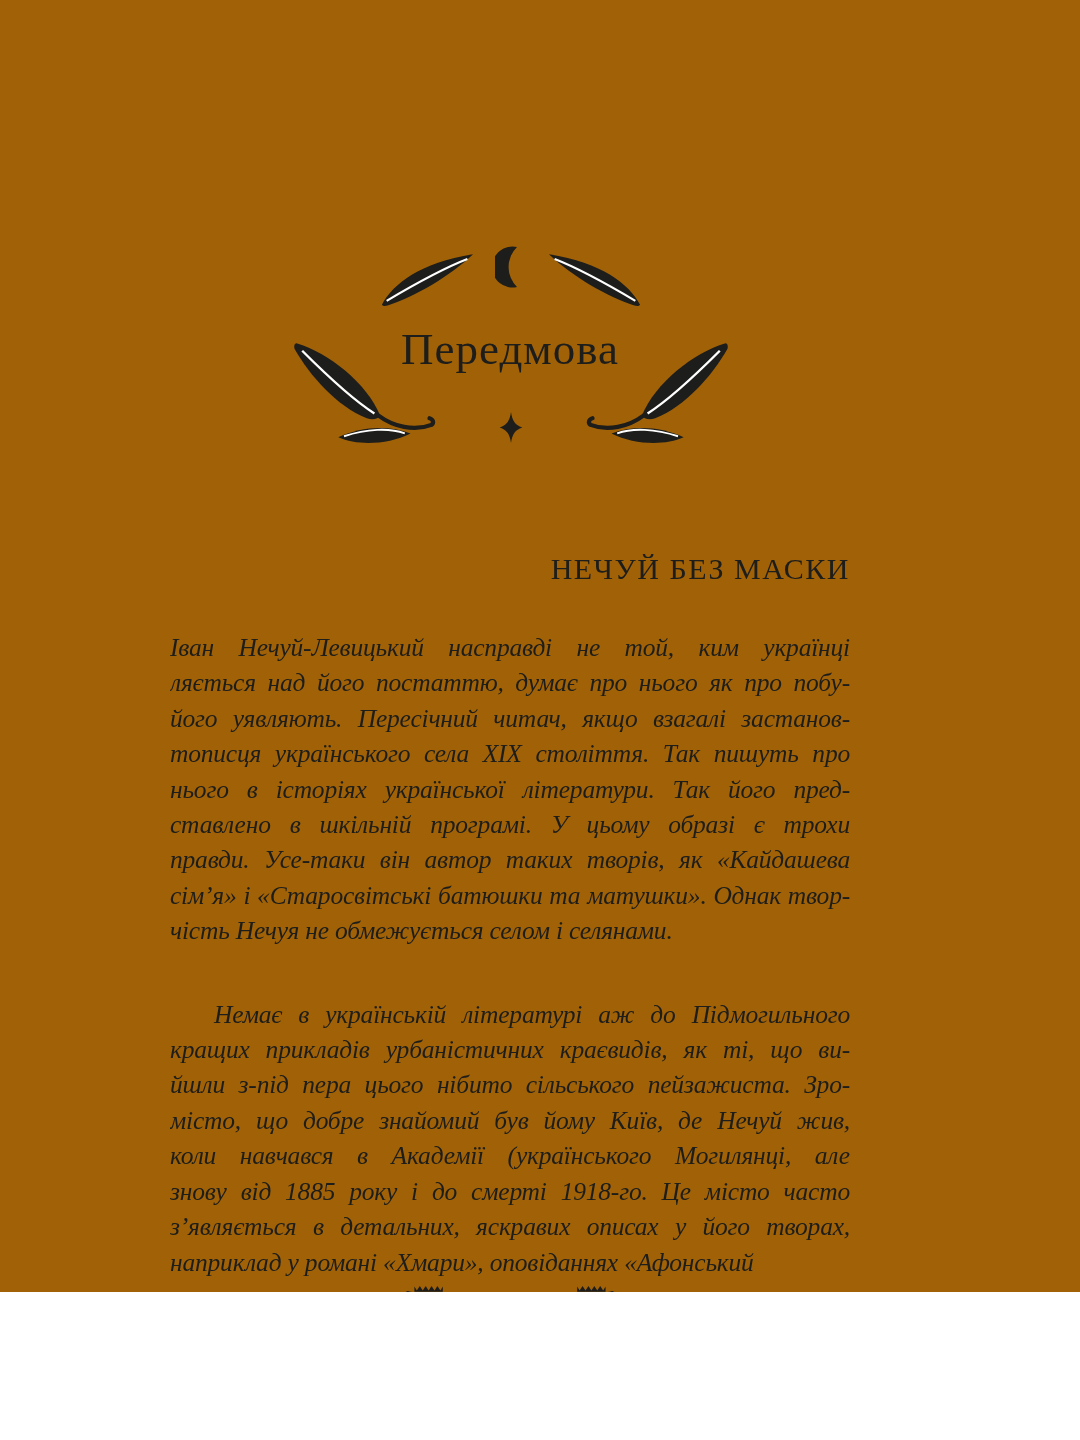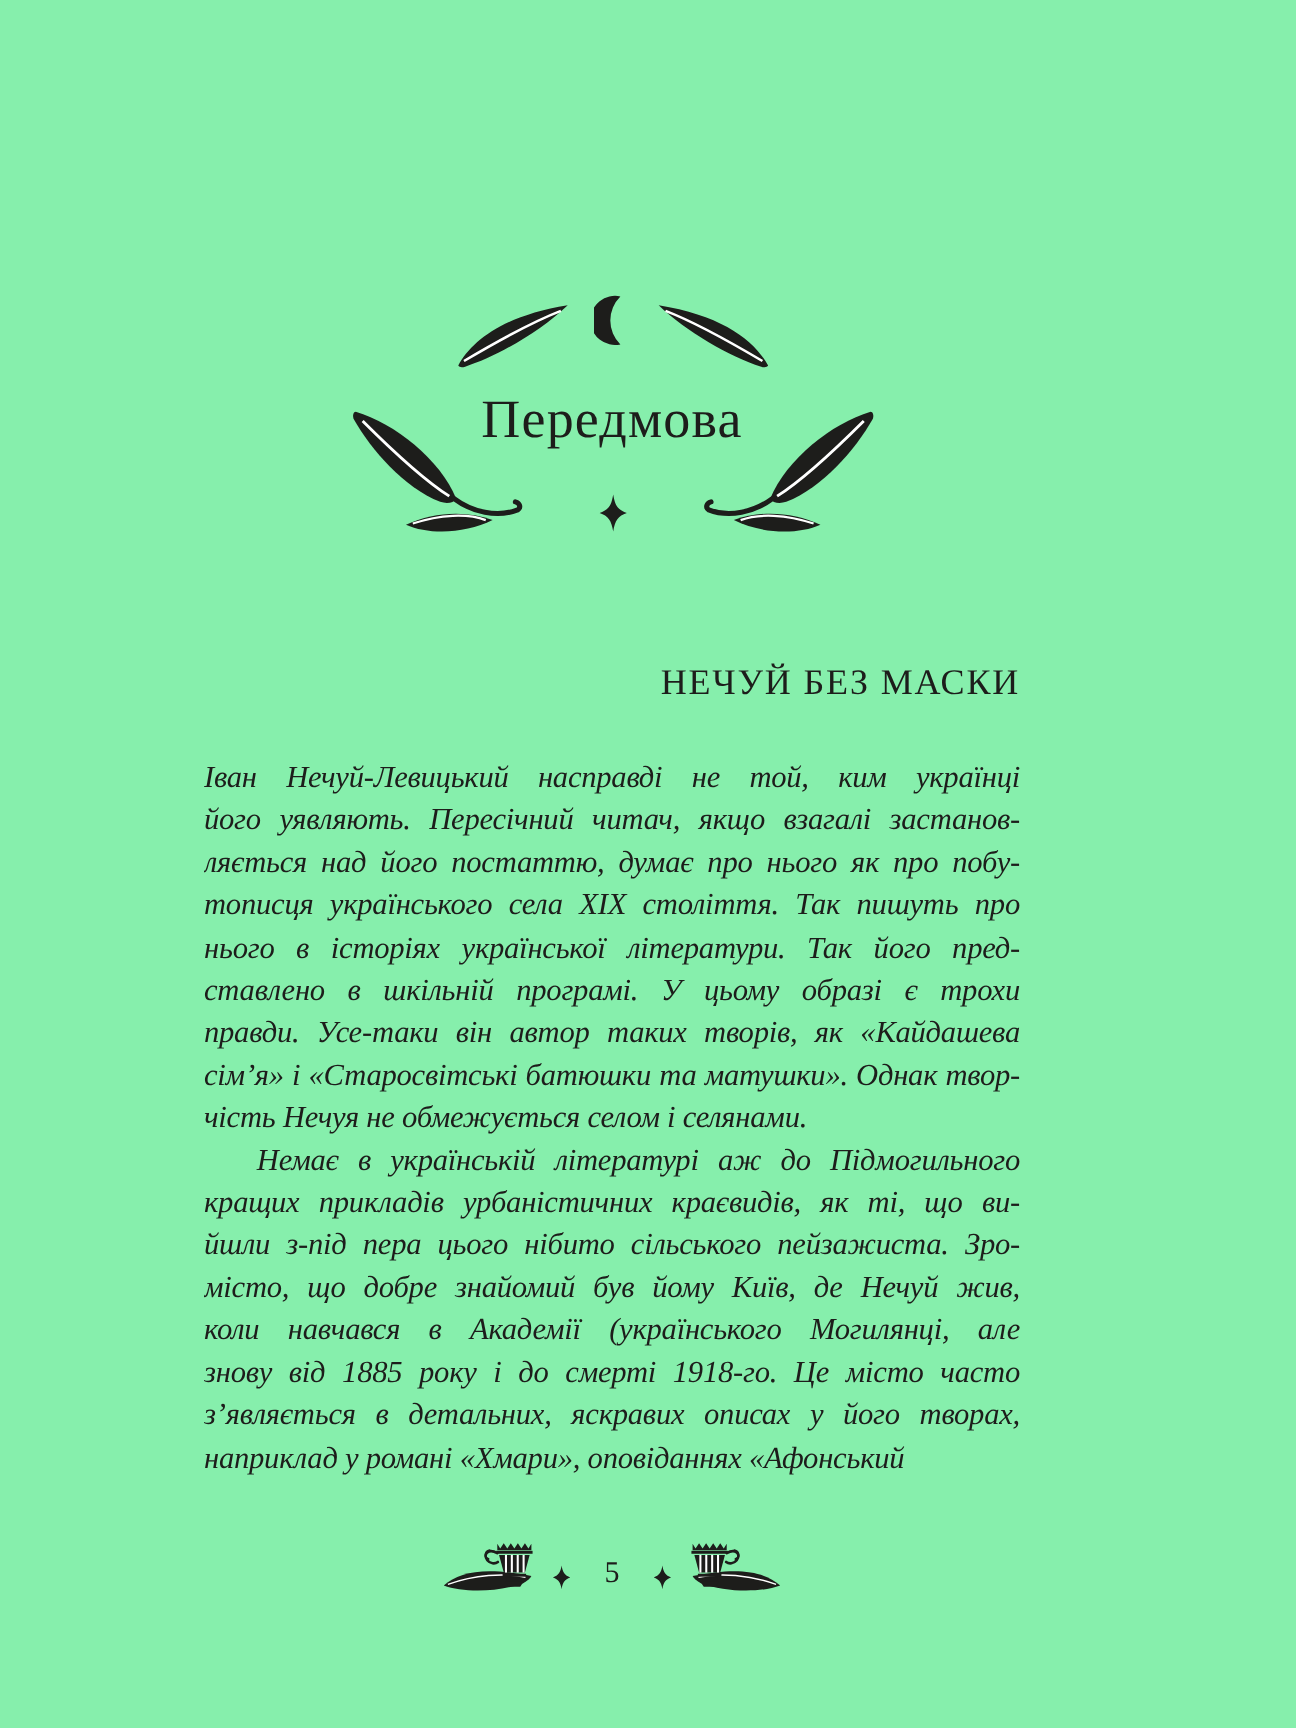--- a/index.html
+++ b/index.html
@@ -1,20 +1,20 @@
 <!DOCTYPE html>
 <html lang="uk" style="--ink: #1d1d1b;"><head>
 <meta charset="utf-8">
 <style>
   html,body { margin:0; padding:0; background:#ffffff; }
   :root { --ink:#1d1d1b; }
   .page {
     position:relative;
-    width:1080px; height:1440px;
-    background:#86efac;
+    width:1080px; height:1292px;
+    background:#a16207;
     color:var(--ink);
     font-family:"Liberation Serif","DejaVu Serif",serif;
     overflow:hidden;
   }
   .col { position:absolute; left:170px; width:680px; }
 
   
   .orn { position:absolute; color:var(--ink); }
   .orn svg { display:block; width:100%; height:100%; }
   .moon        { left:495px; top:245px; width:30px; height:44px; }
@@ -36,21 +36,21 @@
   }
 
   
   .body-text { top:630px; font-size:25.5px; letter-spacing:-0.2px; }
   .body-text .line {
     line-height:35.4px;
     white-space:nowrap; overflow:hidden;
     text-align:justify; text-align-last:justify; text-justify:inter-word;font-style:italic;
   }
   .body-text .line.last { text-align-last:left; }
-  .body-text .line.indent { padding-left:44px; }
+  .body-text .line.indent { padding-left:44px;margin-top:48px; }
 
   
   .footer {
     top:1282px; height:56px;
     display:flex; justify-content:center; align-items:flex-start;
   }
   .cup-orn { width:84px; height:49px; margin-top:3px; color:var(--ink); }
   .cup-orn svg { display:block; width:100%; height:100%; }
   .sparkle-sm { width:16px; height:21px; margin:22px 8px 0 8px; color:var(--ink); }
   .sparkle-sm svg { display:block; width:100%; height:100%; }
@@ -113,22 +113,22 @@
     <svg viewBox="0 0 24 32" xmlns="http://www.w3.org/2000/svg">
       <path d="M12,1 C13.4,10 16,13.6 23,16 C16,18.4 13.4,22 12,31 C10.6,22 8,18.4 1,16 C8,13.6 10.6,10 12,1 Z" fill="currentColor"></path>
     </svg>
   </div>
 
   <div class="col section-heading">НЕЧУЙ БЕЗ МАСКИ</div>
 
   <div class="col body-text">
       <div>
         <div class="line">Іван Нечуй-Левицький насправді не той, ким українці</div>
+        <div class="line">ляється над його постаттю, думає про нього як про побу-</div>
         <div class="line">його уявляють. Пересічний читач, якщо взагалі застанов-</div>
-        <div class="line">ляється над його постаттю, думає про нього як про побу-</div>
         <div class="line">тописця українського села XIX століття. Так пишуть про</div>
         <div class="line">нього в історіях української літератури. Так його пред-</div>
         <div class="line">ставлено в шкільній програмі. У цьому образі є трохи</div>
         <div class="line">правди. Усе-таки він автор таких творів, як «Кайдашева</div>
         <div class="line">сім’я» і «Старосвітські батюшки та матушки». Однак твор-</div>
         <div class="line last">чість Нечуя не обмежується селом і селянами.</div>
       </div>
       <div>
         <div class="line indent">Немає в українській літературі аж до Підмогильного</div>
         <div class="line">кращих прикладів урбаністичних краєвидів, як ті, що ви-</div>

